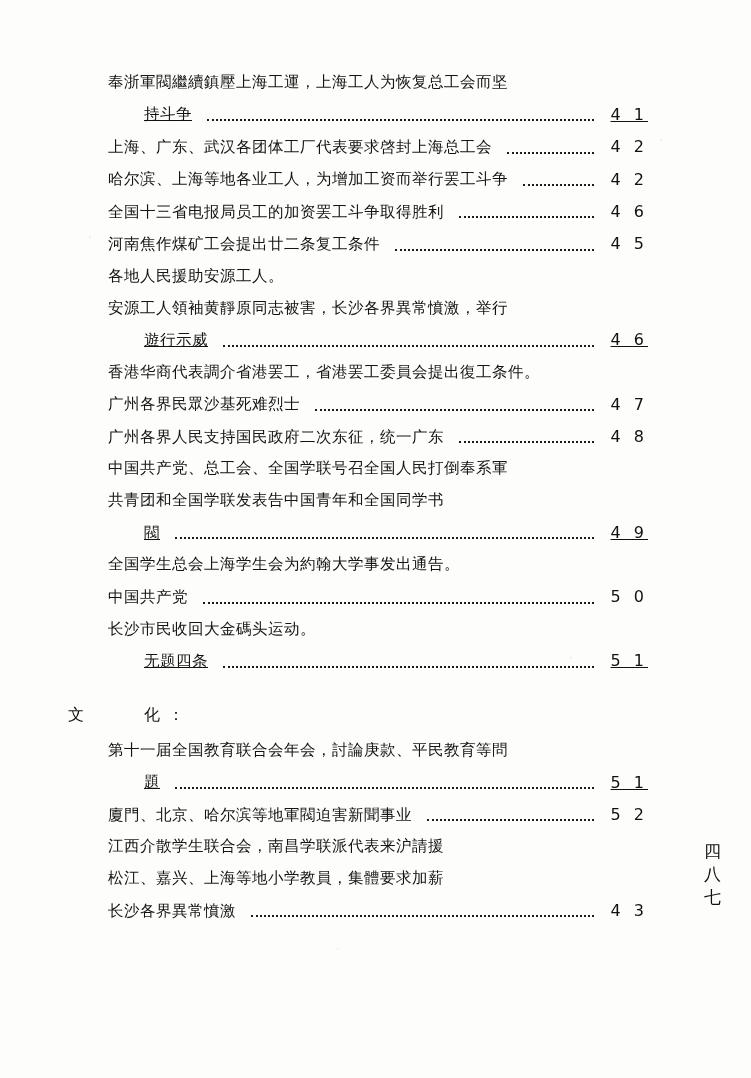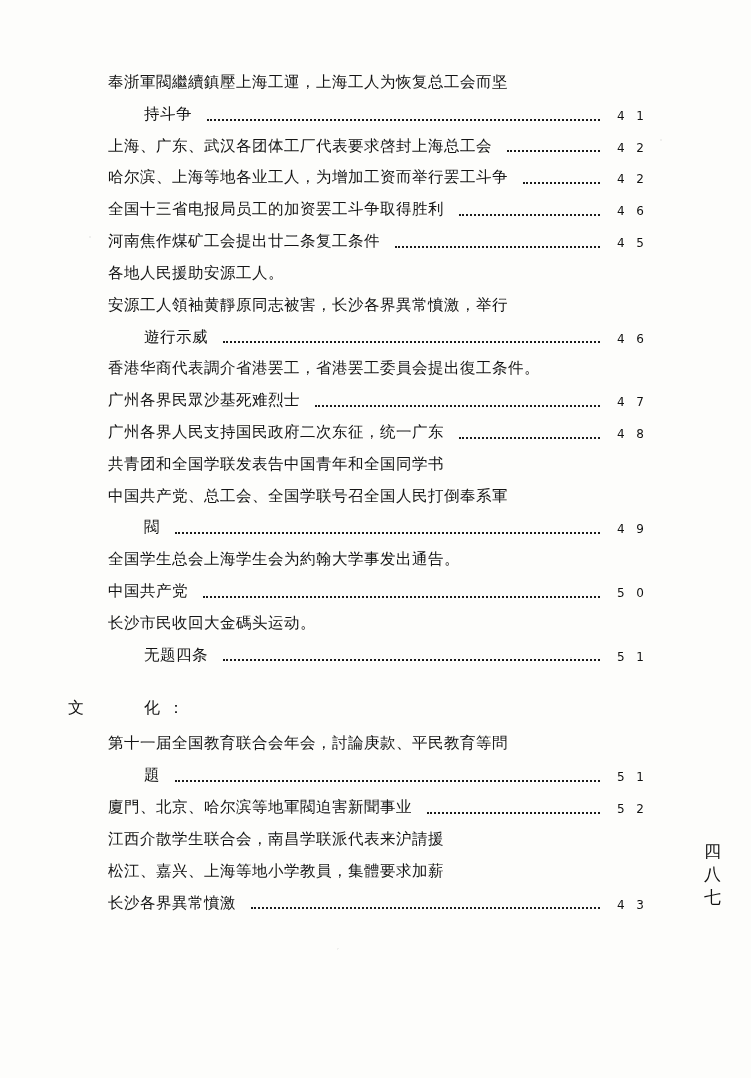--- a/index.html
+++ b/index.html
@@ -31,37 +31,38 @@
     display: flex;
     align-items: flex-end;
     font-size: 15.5px;
     line-height: 1.15;
     margin-bottom: 14px;
     letter-spacing: 0.5px;
     gap: 12px;
   }
   .entry.indented {
     padding-left: 36px;
+    text-decoration: underline;
   }
   .entry .label {
     white-space: nowrap;
     font-family: "DejaVu Sans", sans-serif;
     font-size: 15.5px;
     color: #141414;
   }
   .entry .dots {
     flex: 1 1 auto;
     margin: 0 3px 3px 3px;
     border-bottom: 2.5px dotted #1b1b1b;
     height: 8px;
     min-width: 12px;
   }
   .entry .pagenum {
     white-space: nowrap;
-    font-size: 12px;
+    font-size: 16px;
     letter-spacing: 4px;
     color: #111;
     padding-left: 2px;
   }
   .entry.nodots .dots {
     border-bottom: none;
   }
   .entry.nodots .label {
     white-space: normal;
   }
@@ -181,27 +182,27 @@
       <span class="pagenum">4 7</span>
     </div>
 
     <div class="entry">
       <span class="label">广州各界人民支持国民政府二次东征，统一广东</span>
       <span class="dots"></span>
       <span class="pagenum">4 8</span>
     </div>
 
     <div class="entry nodots">
+      <span class="label">中国共产党、总工会、全国学联号召全国人民打倒奉系軍</span>
+      <span class="dots"></span>
+
+    </div>
+
+    <div class="entry nodots">
       <span class="label">共青团和全国学联发表告中国青年和全国同学书</span>
-      <span class="dots"></span>
-
-    </div>
-
-    <div class="entry nodots">
-      <span class="label">中国共产党、总工会、全国学联号召全国人民打倒奉系軍</span>
       <span class="dots"></span>
 
     </div>
 
     <div class="entry indented">
       <span class="label">閥</span>
       <span class="dots"></span>
       <span class="pagenum">4 9</span>
     </div>
 

